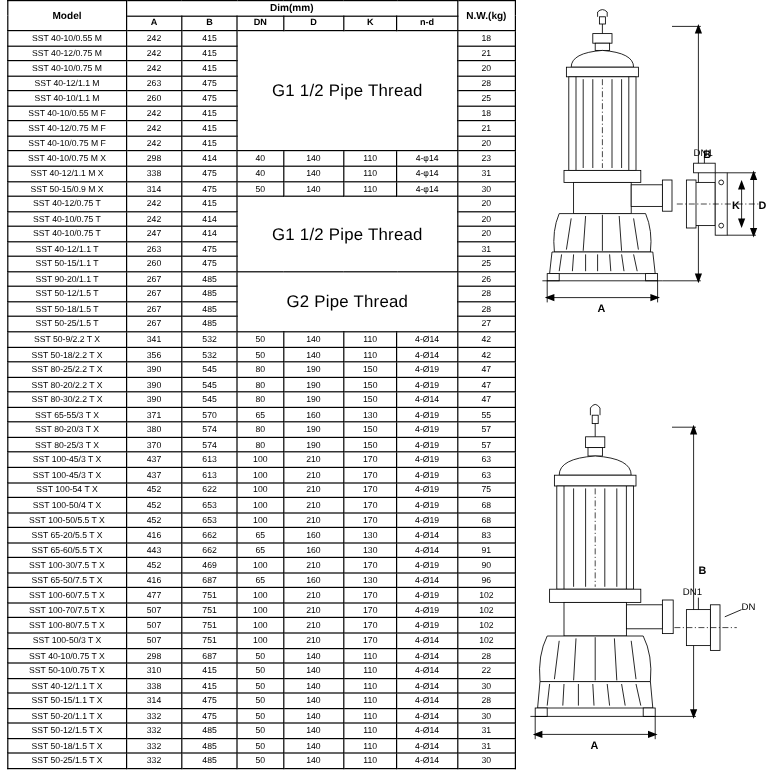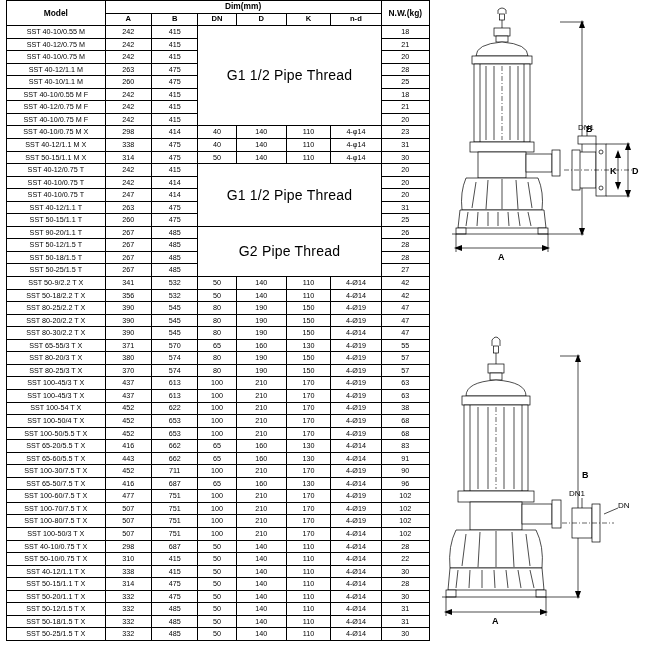--- a/index.html
+++ b/index.html
@@ -168,21 +168,21 @@
             <td class="model">SST 40-12/1.1 M X</td>
             <td>338</td>
             <td>475</td>
             <td>40</td>
             <td>140</td>
             <td>110</td>
             <td>4-φ14</td>
             <td>31</td>
           </tr>
           <tr>
-            <td class="model">SST 50-15/1.1 M X</td>
+            <td class="model">SST 50-15/0.9 M X</td>
             <td>314</td>
             <td>475</td>
             <td>50</td>
             <td>140</td>
             <td>110</td>
             <td>4-φ14</td>
             <td>30</td>
           </tr>
           <tr>
             <td class="model">SST 40-12/0.75 T</td>
@@ -341,21 +341,21 @@
             <td>63</td>
           </tr>
           <tr>
             <td class="model">SST 100-54 T X</td>
             <td>452</td>
             <td>622</td>
             <td>100</td>
             <td>210</td>
             <td>170</td>
             <td>4-Ø19</td>
-            <td>38</td>
+            <td>75</td>
           </tr>
           <tr>
             <td class="model">SST 100-50/4 T X</td>
             <td>452</td>
             <td>653</td>
             <td>100</td>
             <td>210</td>
             <td>170</td>
             <td>4-Ø19</td>
             <td>68</td>
@@ -386,21 +386,21 @@
             <td>662</td>
             <td>65</td>
             <td>160</td>
             <td>130</td>
             <td>4-Ø14</td>
             <td>91</td>
           </tr>
           <tr>
             <td class="model">SST 100-30/7.5 T X</td>
             <td>452</td>
-            <td>711</td>
+            <td>469</td>
             <td>100</td>
             <td>210</td>
             <td>170</td>
             <td>4-Ø19</td>
             <td>90</td>
           </tr>
           <tr>
             <td class="model">SST 65-50/7.5 T X</td>
             <td>416</td>
             <td>687</td>

